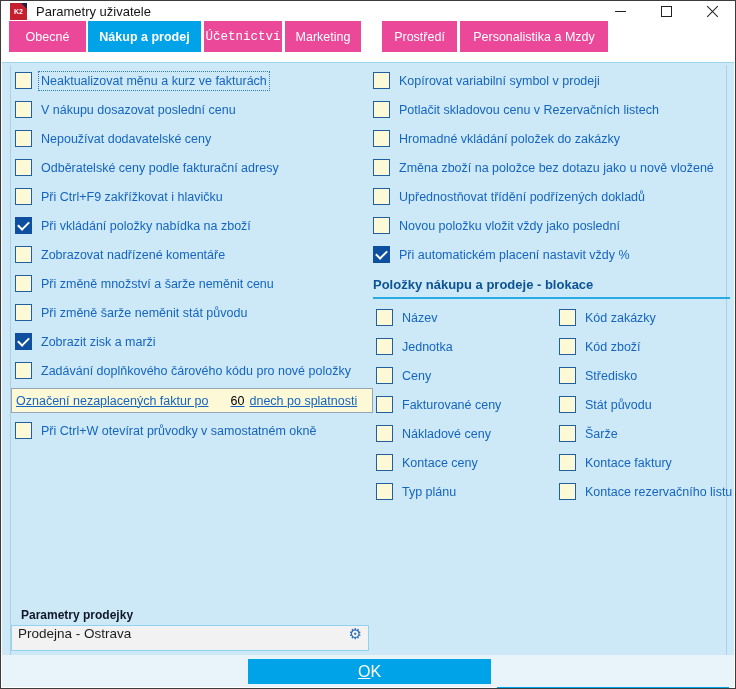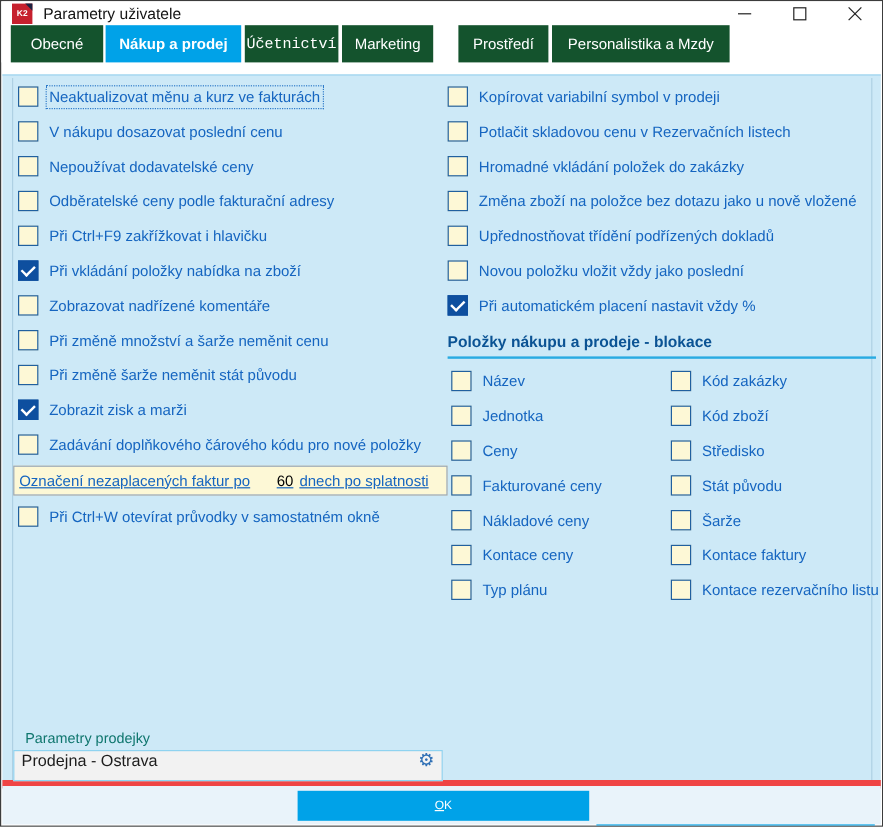--- a/index.html
+++ b/index.html
@@ -16,32 +16,32 @@
   .caption{margin-left:auto;display:flex;height:30px;}
   .cap-btn{width:46px;height:30px;display:flex;align-items:center;justify-content:center;cursor:default;}
   .min-glyph{width:11px;height:1px;background:#222;}
   .max-glyph{width:9px;height:9px;border:1px solid #222;}
   .x-glyph{position:relative;width:13px;height:13px;}
   .x-glyph::before,.x-glyph::after{content:"";position:absolute;left:-1px;top:6px;width:15px;height:1px;background:#222;}
   .x-glyph::before{transform:rotate(45deg);}
   .x-glyph::after{transform:rotate(-45deg);}
   
   .tabbar{height:31px;display:flex;background:#fff;padding-left:8px;gap:2px;}
-  .tab{background:#14532d;color:#fff;font-size:12.5px;display:flex;align-items:center;
+  .tab{background:#ec4899;color:#fff;font-size:12.5px;display:flex;align-items:center;
        justify-content:center;white-space:nowrap;cursor:default;}
   .tab.active{background:#00a2e8;font-weight:bold;}
   .tab:nth-child(1){width:77px;}
   .tab:nth-child(2){width:113px;}
   .tab:nth-child(3){width:78px;margin-left:1px;font-family:Liberation Mono, monospace;}
   .tab:nth-child(4){width:76px;margin-left:1px;}
   .tab:nth-child(5){width:75px;margin-left:19px;}
   .tab:nth-child(6){width:148px;margin-left:1px;}
   
   .content{position:absolute;top:61px;left:1px;right:1px;height:595px;background:#cde9f7;
-           border-top:1px solid #9fd4ee;border-bottom:7px solid #ef4444;box-sizing:border-box;}
+           border-top:1px solid #9fd4ee;border-bottom:1px solid #ef4444;box-sizing:border-box;}
   .panel-edge{position:absolute;top:2px;bottom:0;left:8px;right:7px;
            border-left:1px solid #aed0e3;border-right:1px solid #aed0e3;pointer-events:none;}
   .row{height:29px;display:flex;align-items:center;}
   .cb{width:15px;height:15px;border:1px solid #20609f;background:#fdf8d6;margin-right:9px;
       flex:none;display:flex;align-items:center;justify-content:center;box-sizing:content-box;}
   .row.checked .cb{background:#0e4f9f;border-color:#0e4f9f;}
   .mark{width:9px;height:5px;border-left:2px solid #fff;border-bottom:2px solid #fff;
         transform:rotate(-45deg);margin-top:-3px;display:none;}
   .row.checked .mark{display:block;}
   .lbl{font-size:12.5px;color:#1565c0;white-space:nowrap;}
@@ -49,28 +49,28 @@
   .col-left{position:absolute;left:13px;top:3px;width:356px;}
   .col-right{position:absolute;left:371px;top:3px;width:357px;}
   .overdue{height:23px;margin:3px 0 3px -4px;border:1px solid #97a6b6;background:#fdf8d6;
            display:flex;align-items:center;padding:0 4px;width:352px;box-sizing:content-box;
            font-size:12.5px;color:#1565c0;white-space:nowrap;text-decoration:underline;}
   .overdue .val{color:#000;width:36px;text-align:right;margin-right:5px;flex:none;}
   .blok-title{margin-top:8px;padding-bottom:5px;border-bottom:2px solid #29abe2;
            font-weight:bold;color:#0b5394;font-size:13px;}
   .blok-grid{display:grid;grid-template-columns:183px 174px;padding-left:3px;margin-top:4px;}
   
-  .sale-label{position:absolute;left:19px;top:545px;font-size:12px;color:#0f766e;}
+  .sale-label{position:absolute;left:19px;top:545px;font-size:12px;color:#0f172a;font-weight:bold;}
   .sale-input{position:absolute;left:9px;top:562px;width:358px;height:26px;background:#f2f2f2;
            border:1px solid #8fd3f0;box-sizing:border-box;display:flex;
            padding:0 6px;font-size:13.5px;color:#1d1d1d;}
   .gear{margin-left:auto;color:#2e6fb5;font-size:15px;line-height:1;cursor:default;}
   
   .footer{position:absolute;left:1px;right:1px;bottom:1px;height:32px;background:#e9f3fa;}
-  .btn{position:absolute;top:4px;height:25px;background:#00a2e8;color:#fff;font-size:10px;
+  .btn{position:absolute;top:4px;height:25px;background:#00a2e8;color:#fff;font-size:16px;
        display:flex;align-items:center;justify-content:center;cursor:default;box-sizing:border-box;text-align:right;}
   .btn .key{text-decoration:underline;}
   .btn-ok{left:246px;width:243px;}
   .btn-storno{left:495px;width:232px;margin-top:28px;}
 </style>
 </head>
 <body>
 
 <div class="window">
 

